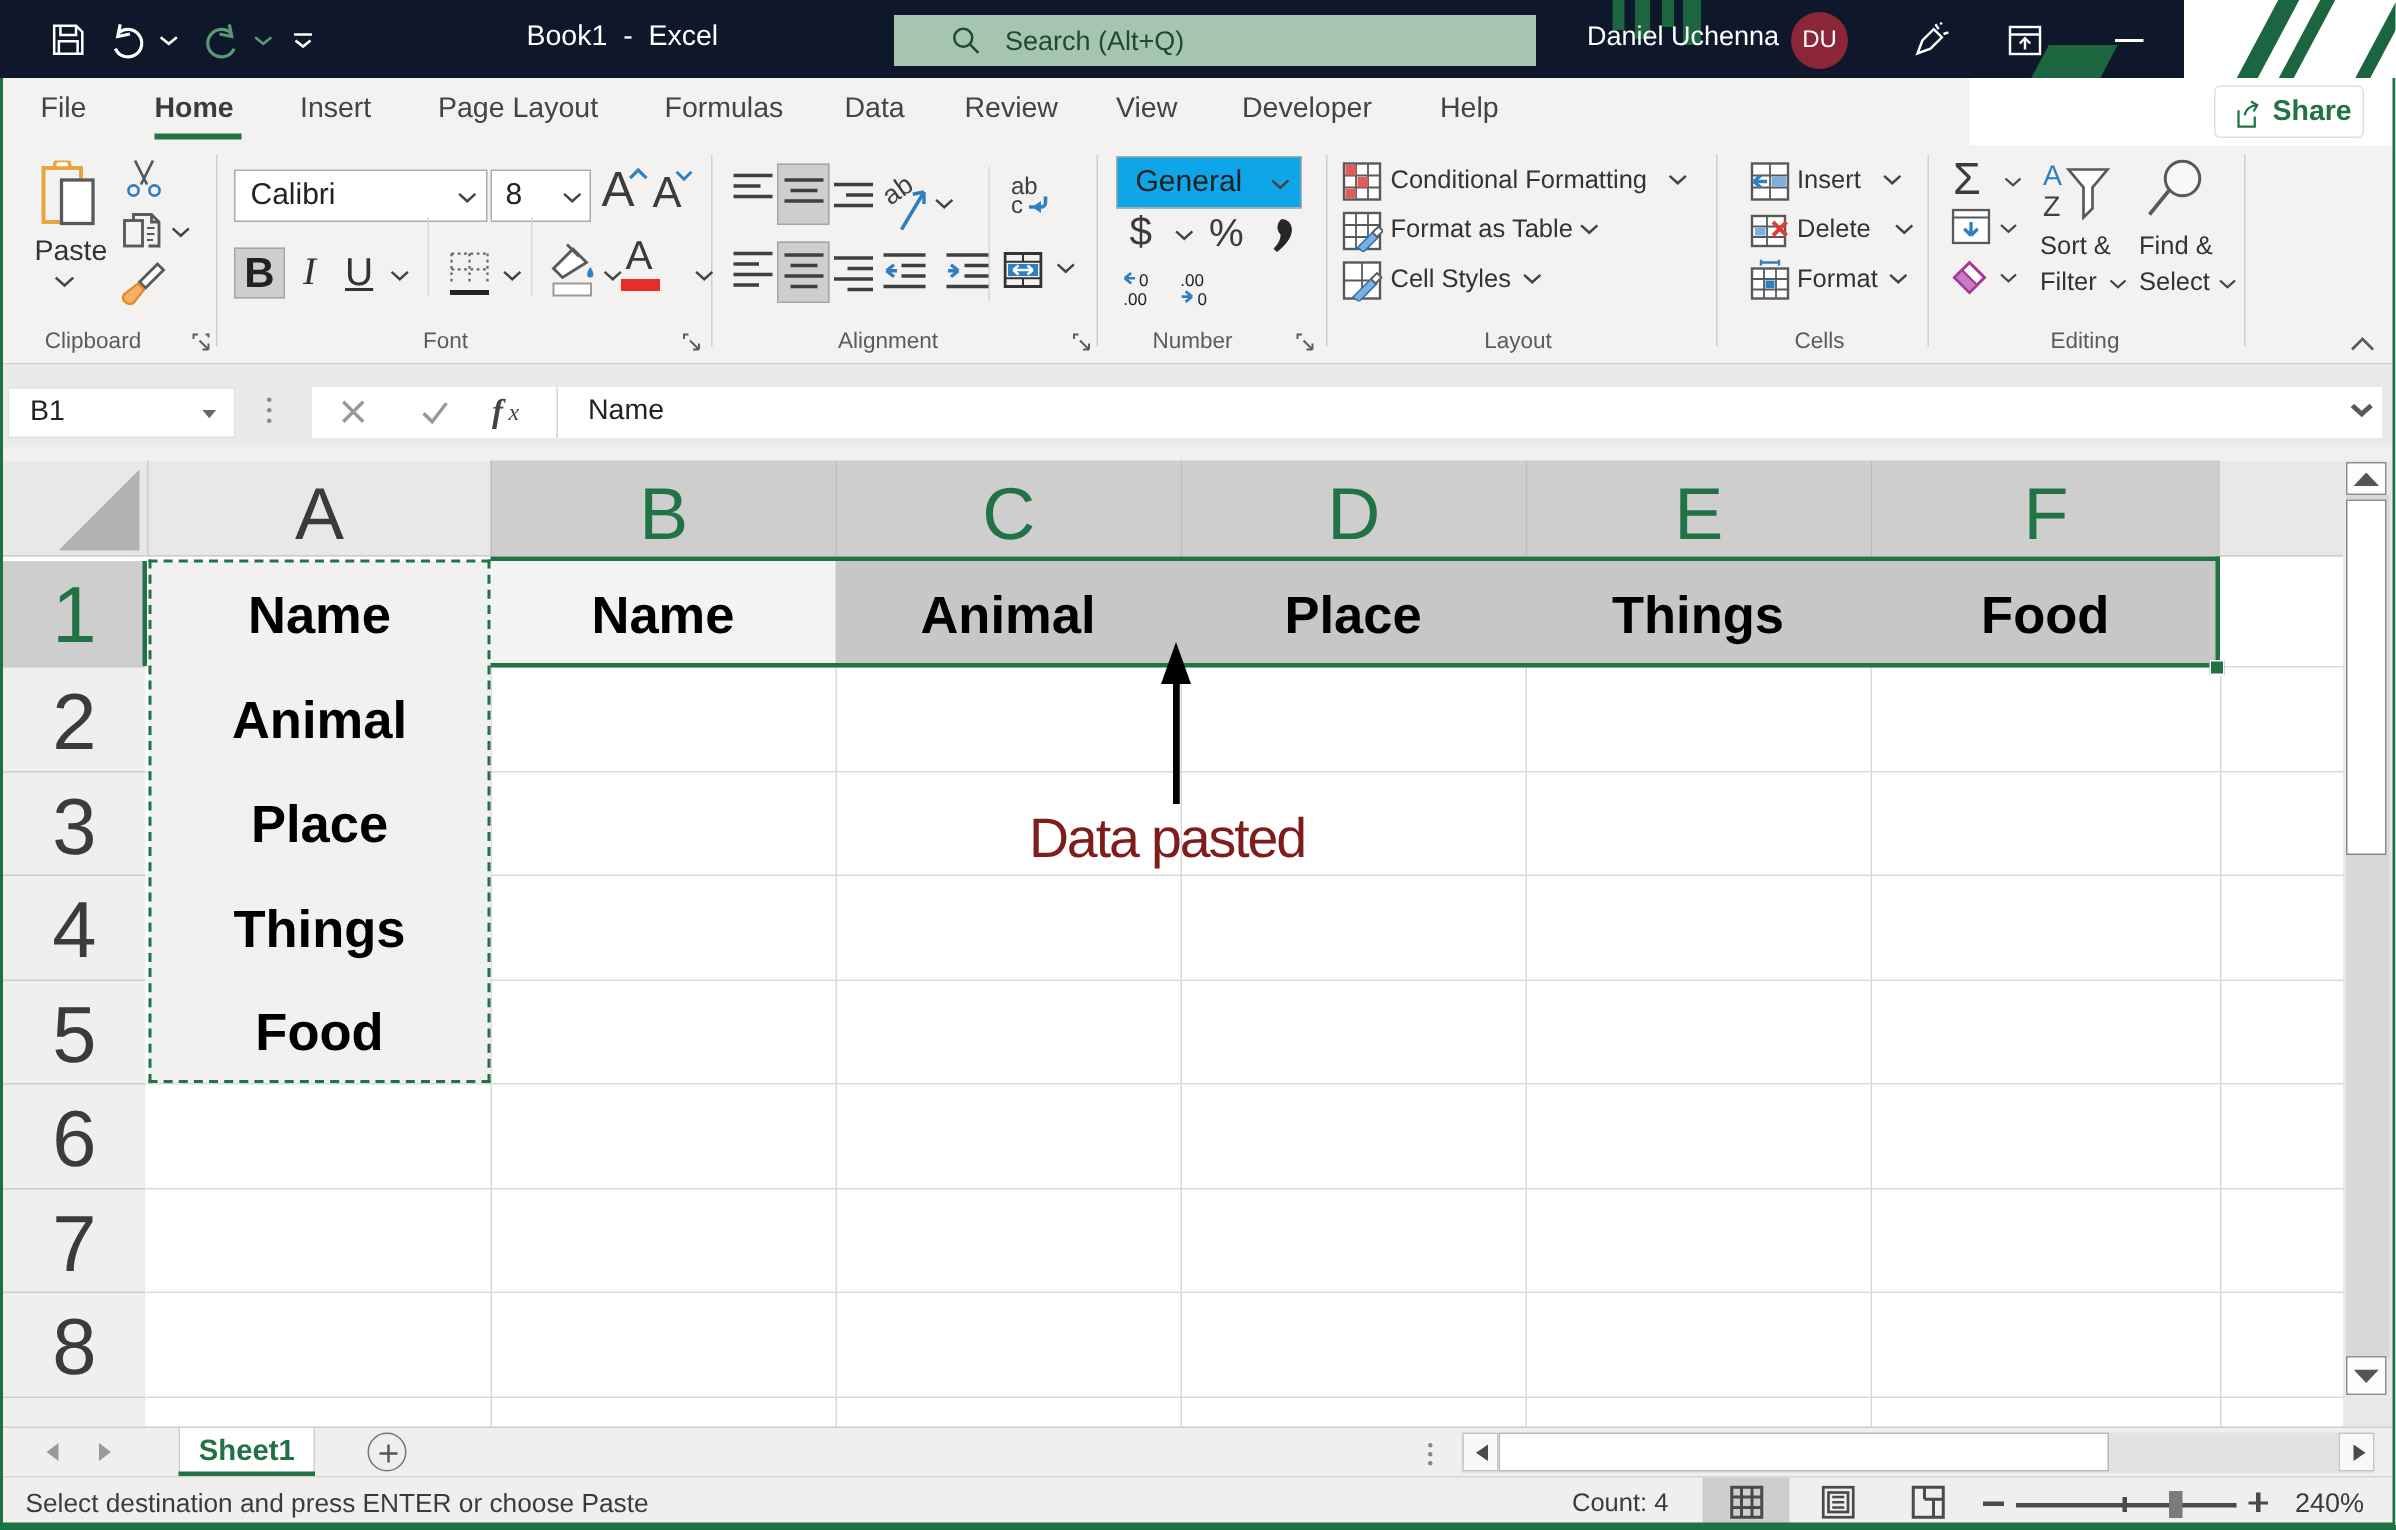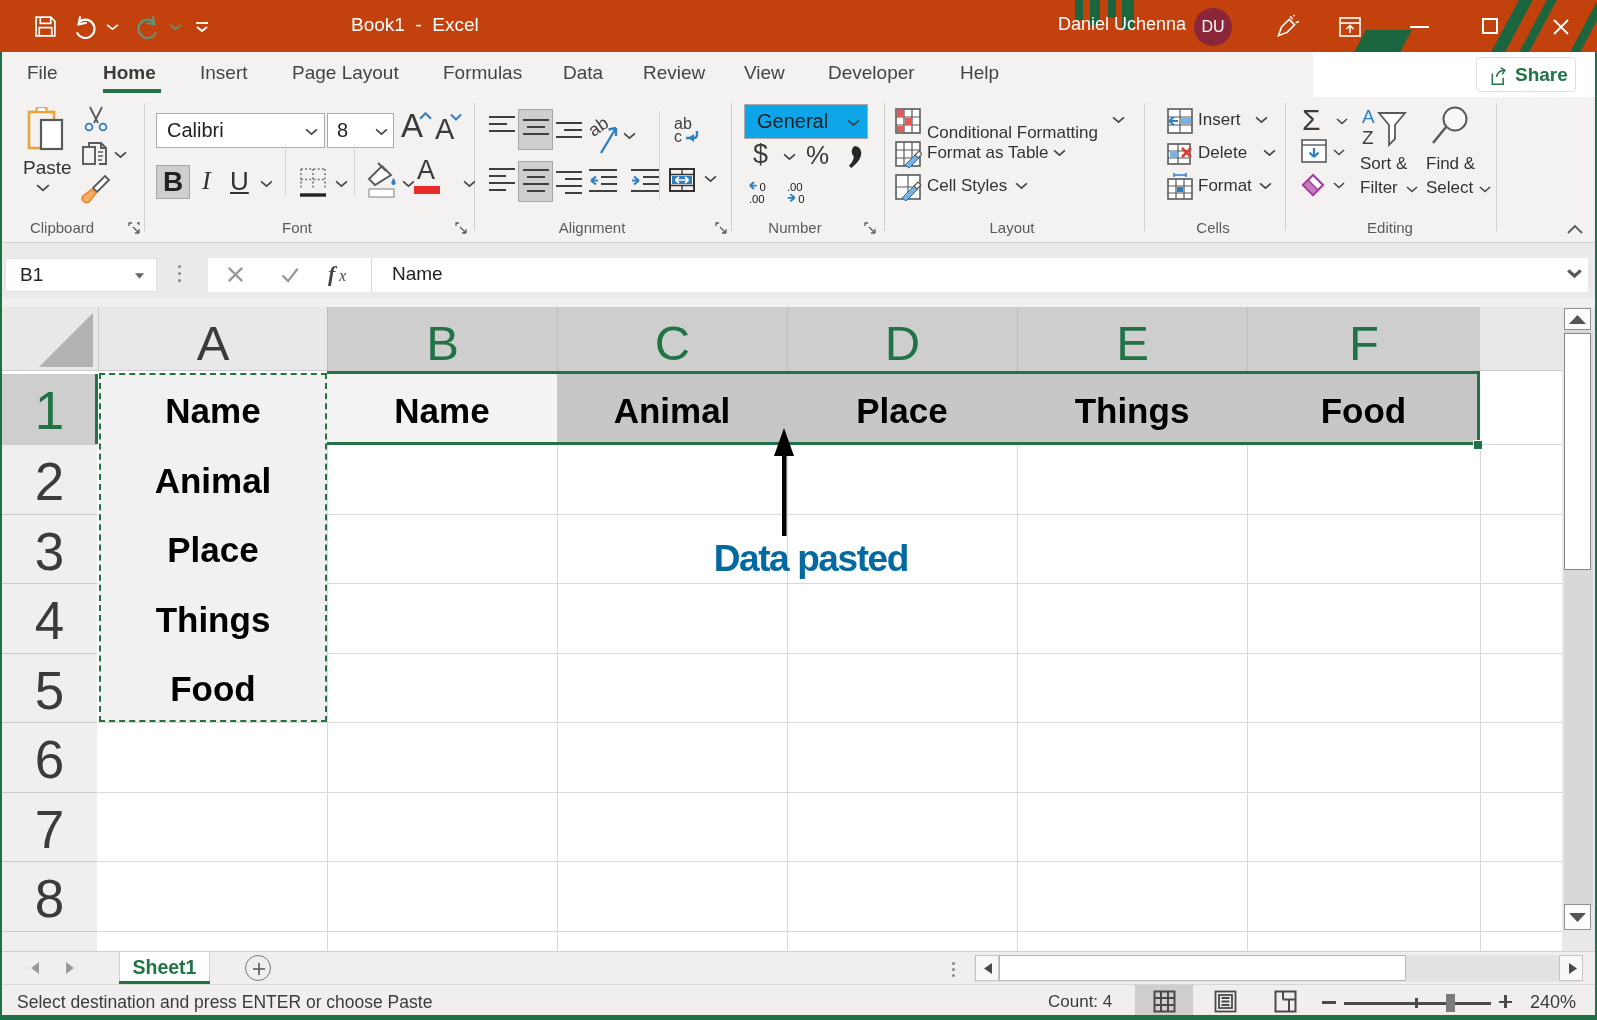--- a/index.html
+++ b/index.html
@@ -1,20 +1,20 @@
 <!DOCTYPE html>
 <html><head>
 <meta charset="utf-8">
 <style>
 * { margin:0; padding:0; box-sizing:border-box; }
 html,body { width:1597px; height:1020px; overflow:hidden; }
 body { font-family:"Liberation Sans", sans-serif; position:relative; background:#fff; }
 .abs { position:absolute; }
 
-#titlebar { left:0; top:0; width:1597px; height:52px; background:#c2410c; }
+#titlebar { left:0; top:0; width:1456px; height:52px; background:#0f172a; }
 #titlebar svg { position:absolute; }
 .tb-txt { position:absolute; color:#fff; font-size:20px; }
 #searchbox { position:absolute; left:596px; top:10px; width:428px; height:34px; background:#a6c5b1; color:#1d4a30; font-size:19px; line-height:34px; }
 
 #menubar { left:2px; top:52px; width:1311px; height:45px; background:#f3f2f1; }
 .mtab { position:absolute; top:0; height:45px; line-height:42px; font-size:19px; color:#444; }
 #share { position:absolute; left:1476px; top:57px; width:100px; height:35px; background:#fff; border:1px solid #e1dfdd; border-radius:4px; color:#217346; font-weight:bold; font-size:19px; text-align:center; line-height:33px; }
 
 #ribbon { left:2px; top:97px; width:1593px; height:146px; background:#f3f2f1; border-bottom:1px solid #d2d0ce; }
 .gsep { position:absolute; top:6px; width:1px; height:128px; background:#d2d0ce; }
@@ -75,20 +75,27 @@
   </svg>
   <svg style="left:169px;top:22px;" width="13" height="10" viewBox="0 0 12 8" fill="none" stroke="#5d9678" stroke-width="1.6">
       <path d="M1 2 l5 4 l5-4"></path>
     </svg>
 
   <svg style="left:193px;top:18px;" width="18" height="18" viewBox="0 0 18 18" fill="none" stroke="#fff" stroke-width="1.8">
     <path d="M3 5 h12"></path>
       <path d="M4 9 l5 4 l5-4"></path>
   </svg>
   <div class="tb-txt" style="left:351px;top:14px;font-size:19px;">Book1&nbsp; -&nbsp; Excel</div>
+  <div id="searchbox">
+    <svg style="position:absolute;left:37px;top:6px;" width="22" height="22" viewBox="0 0 24 24" fill="none" stroke="#1d4a30" stroke-width="1.8">
+        <circle cx="10" cy="10" r="6.5"></circle>
+        <path d="M15 15 l6 6"></path>
+      </svg>
+    <span style="position:absolute;left:74px;font-size:18px;">Search (Alt+Q)</span>
+  </div>
   <div class="tb-txt" style="left:1058px;top:14px;font-size:18px;">Daniel Uchenna</div>
   <div class="abs" style="left:1194px;top:8px;width:38px;height:38px;border-radius:50%;background:#8b2639;color:#fff;font-size:16px;text-align:center;line-height:38px;">DU</div>
 
   <svg style="left:1274px;top:14px;" width="26" height="26" viewBox="0 0 24 24" fill="none" stroke="#fff" stroke-width="1.5">
     <path d="M4 20 l3-8 l7-7 l5 5 l-7 7 z"></path>
       <path d="M15 2 l2 3"></path>
       <path d="M20 8 l3-1"></path>
       <path d="M18 1 l1 1"></path>
   </svg>
 
@@ -320,21 +327,21 @@
     <text x="14" y="25" font-size="13" fill="#222" font-family="Liberation Sans">0</text>
   </svg>
 
   <svg class="abs" style="left:892px;top:10px;" width="28" height="28" viewBox="0 0 28 28">
     <rect x="2" y="2" width="24" height="24" fill="#fff" stroke="#58595b" stroke-width="1.6"></rect>
     <path d="M2 10 h24 M2 18 h24 M10 2 v24 M18 2 v24" stroke="#58595b" stroke-width="1.2"></path>
     <rect x="3" y="3" width="7" height="7" fill="#e05c5c"></rect>
       <rect x="3" y="19" width="7" height="6" fill="#e05c5c"></rect>
     <rect x="11" y="11" width="7" height="7" fill="#e05c5c"></rect>
   </svg>
-  <div class="rtxt" style="left:925px;top:26px;">Conditional Formatting</div>
+  <div class="rtxt" style="left:925px;top:13px;">Conditional Formatting</div>
   <svg class="abs" style="left:1110px;top:18px;" width="13" height="10" viewBox="0 0 12 8" fill="none" stroke="#444" stroke-width="1.5">
       <path d="M1 1.5 l5 4.5 l5-4.5"></path>
     </svg>
   <svg class="abs" style="left:892px;top:43px;" width="28" height="28" viewBox="0 0 28 28">
     <rect x="2" y="2" width="24" height="24" fill="#fff" stroke="#58595b" stroke-width="1.6"></rect>
     <path d="M2 10 h24 M2 18 h24 M10 2 v24 M18 2 v24" stroke="#58595b" stroke-width="1.2"></path>
     <path d="M11 25 l10-10 l4 3 l-10 10 z" fill="#7ab1e0" stroke="#2f6ea8" stroke-width="1"></path>
     <path d="M21 15 l4-4 l3 3 l-4 4 z" fill="#fff" stroke="#58595b" stroke-width="1.2"></path>
   </svg>
   <div class="rtxt" style="left:925px;top:46px;">Format as Table</div>
@@ -505,21 +512,21 @@
 
   <div class="abs" style="left:325px;top:73px;width:1153px;height:3px;background:#217346;"></div>
   <div class="abs" style="left:325px;top:144px;width:1153px;height:3px;background:#217346;"></div>
   <div class="abs" style="left:1475px;top:73px;width:3px;height:74px;background:#217346;"></div>
   <div class="abs" style="left:1471px;top:142px;width:10px;height:10px;background:#217346;border:1.5px solid #fff;"></div>
 
   <svg class="abs" style="left:768px;top:128px;" width="26" height="112" viewBox="0 0 26 112">
     <polygon points="14,2 24,30 4,30" fill="#000"></polygon>
     <rect x="12" y="28" width="4.5" height="82" fill="#000"></rect>
   </svg>
-  <div class="abs" style="left:646px;top:240px;width:260px;text-align:right;font-weight:bold;font-size:37px;color:#0369a1;letter-spacing:-1.4px;">Data pasted</div>
+  <div class="abs" style="left:646px;top:240px;width:260px;text-align:center;font-weight:normal;font-size:37px;color:#7f1d1d;letter-spacing:-1.4px;">Data pasted</div>
 </div>
 <div class="abs" id="vscroll">
   <div class="abs" style="left:0;top:0;width:33px;height:9px;background:#f0f0f0;"></div>
   <div class="abs" style="left:2px;top:32px;width:29px;height:576px;background:#d8d8d8;"></div>
   <div class="abs" style="left:2px;top:10px;width:27px;height:22px;background:#fcfcfc;border:1px solid #909090;">
     <svg style="position:absolute;left:4px;top:6px;" width="17" height="9" viewBox="0 0 17 9" fill="#555">
         <path d="M8.5 0 L17 9 H0 Z"></path>
       </svg>
   </div>
   <div class="abs" style="left:2px;top:35px;width:27px;height:237px;background:#fff;border:1px solid #888;"></div>

